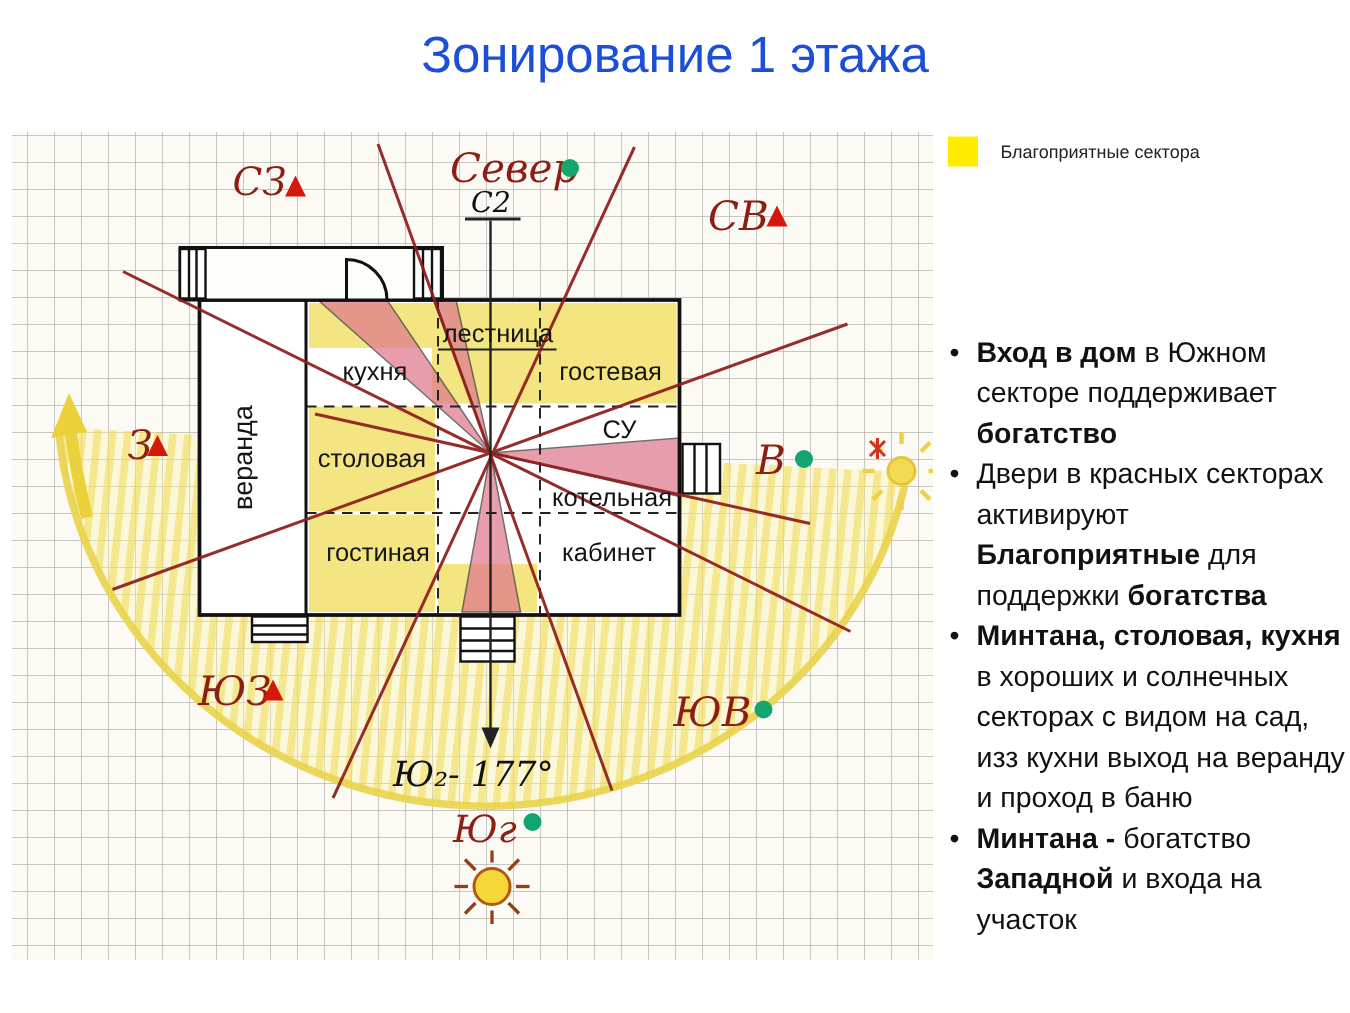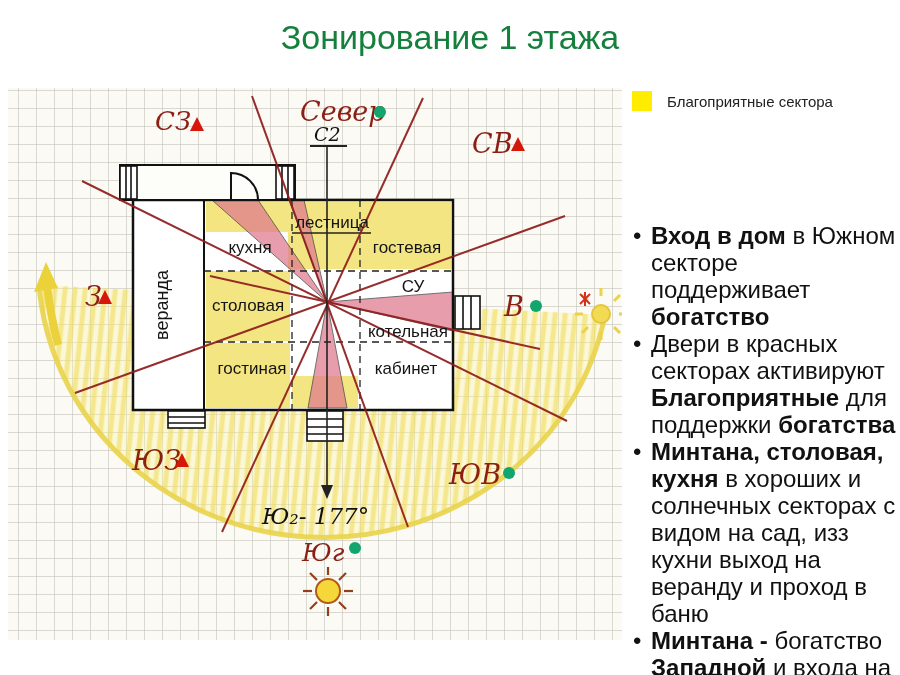--- a/index.html
+++ b/index.html
@@ -1,31 +1,31 @@
 <!DOCTYPE html>
 <html><head>
 <meta charset="utf-8">
 <style>
   html,body{margin:0;padding:0;}
   body{width:900px;height:675px;background:#ffffff;position:relative;overflow:hidden;
        font-family:"Liberation Sans",sans-serif;}
   .title{position:absolute;top:18px;left:0;width:900px;text-align:center;
-         font-size:34px;color:#15803d;}
+         font-size:34px;color:#1d4ed8;}
   .photo{position:absolute;left:8px;top:88px;width:614px;height:552px;}
   .legend{position:absolute;left:632px;top:91px;width:262px;}
   .legend-item{display:flex;align-items:center;gap:15px;margin-bottom:26px;
-               font-size:15px;color:#222;}
+               font-size:12px;color:#222;}
   .sw{flex:none;}
   .sw-square{width:20px;height:20px;background:#ffec00;}
   .sw-triangle{width:0;height:0;border-left:9px solid transparent;
                border-right:9px solid transparent;border-bottom:15px solid #e8150d;}
   .sw-circle{width:15px;height:15px;border-radius:50%;background:#13a567;margin-left:2px;}
   .notes{position:absolute;left:630px;top:222px;width:268px;margin:0;padding:0;}
   .notes li{list-style:none;position:relative;padding-left:21px;
-            font-size:24px;line-height:27px;color:#111;}
+            font-size:19px;line-height:27px;color:#111;}
   .notes li::before{content:"\2022";position:absolute;left:3px;top:0;}
   .notes .b{font-weight:bold;}
   text{user-select:none;}
 </style>
 </head>
 <body>
 
 <div class="title">Зонирование 1 этажа</div>
 
 <div class="photo">

